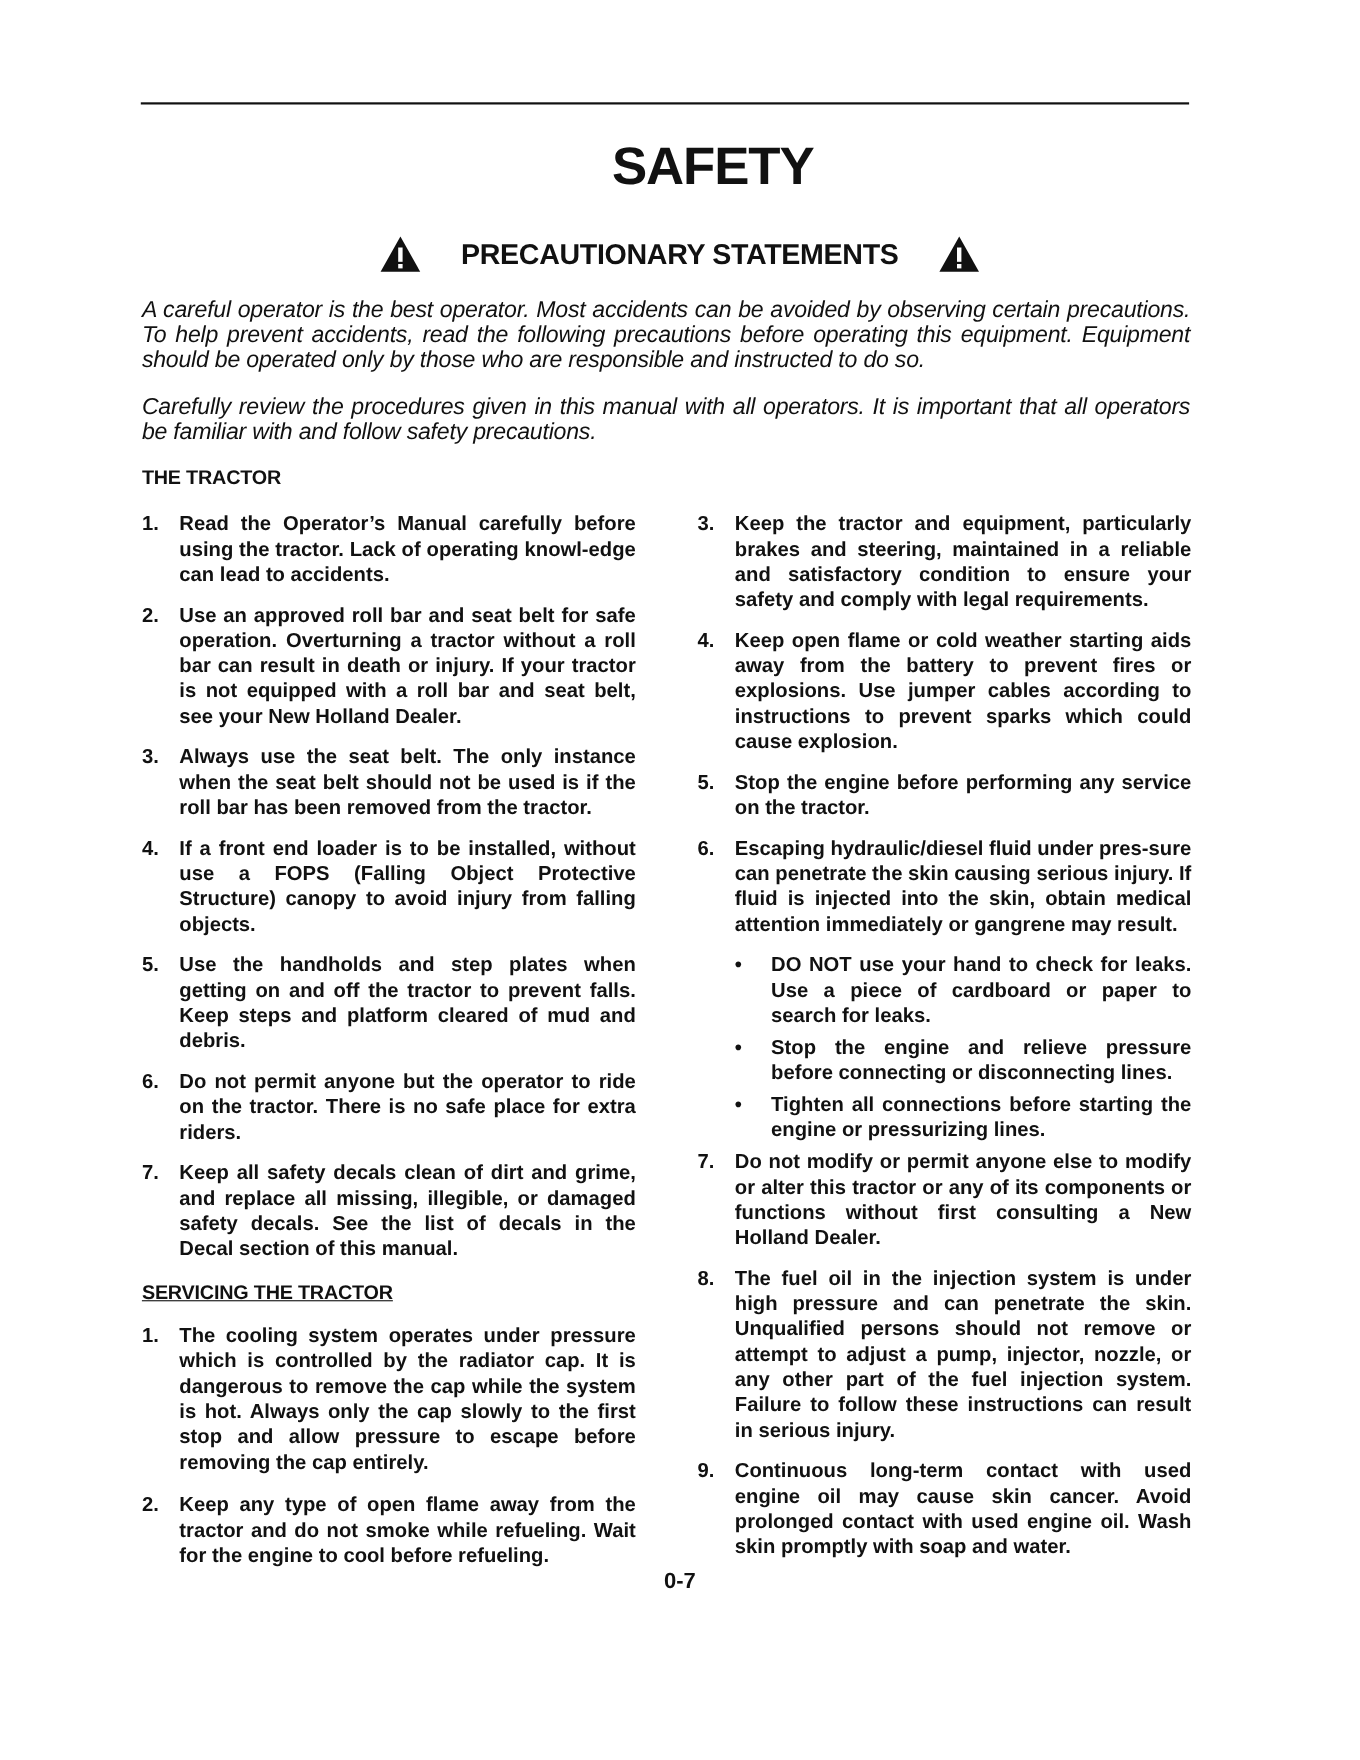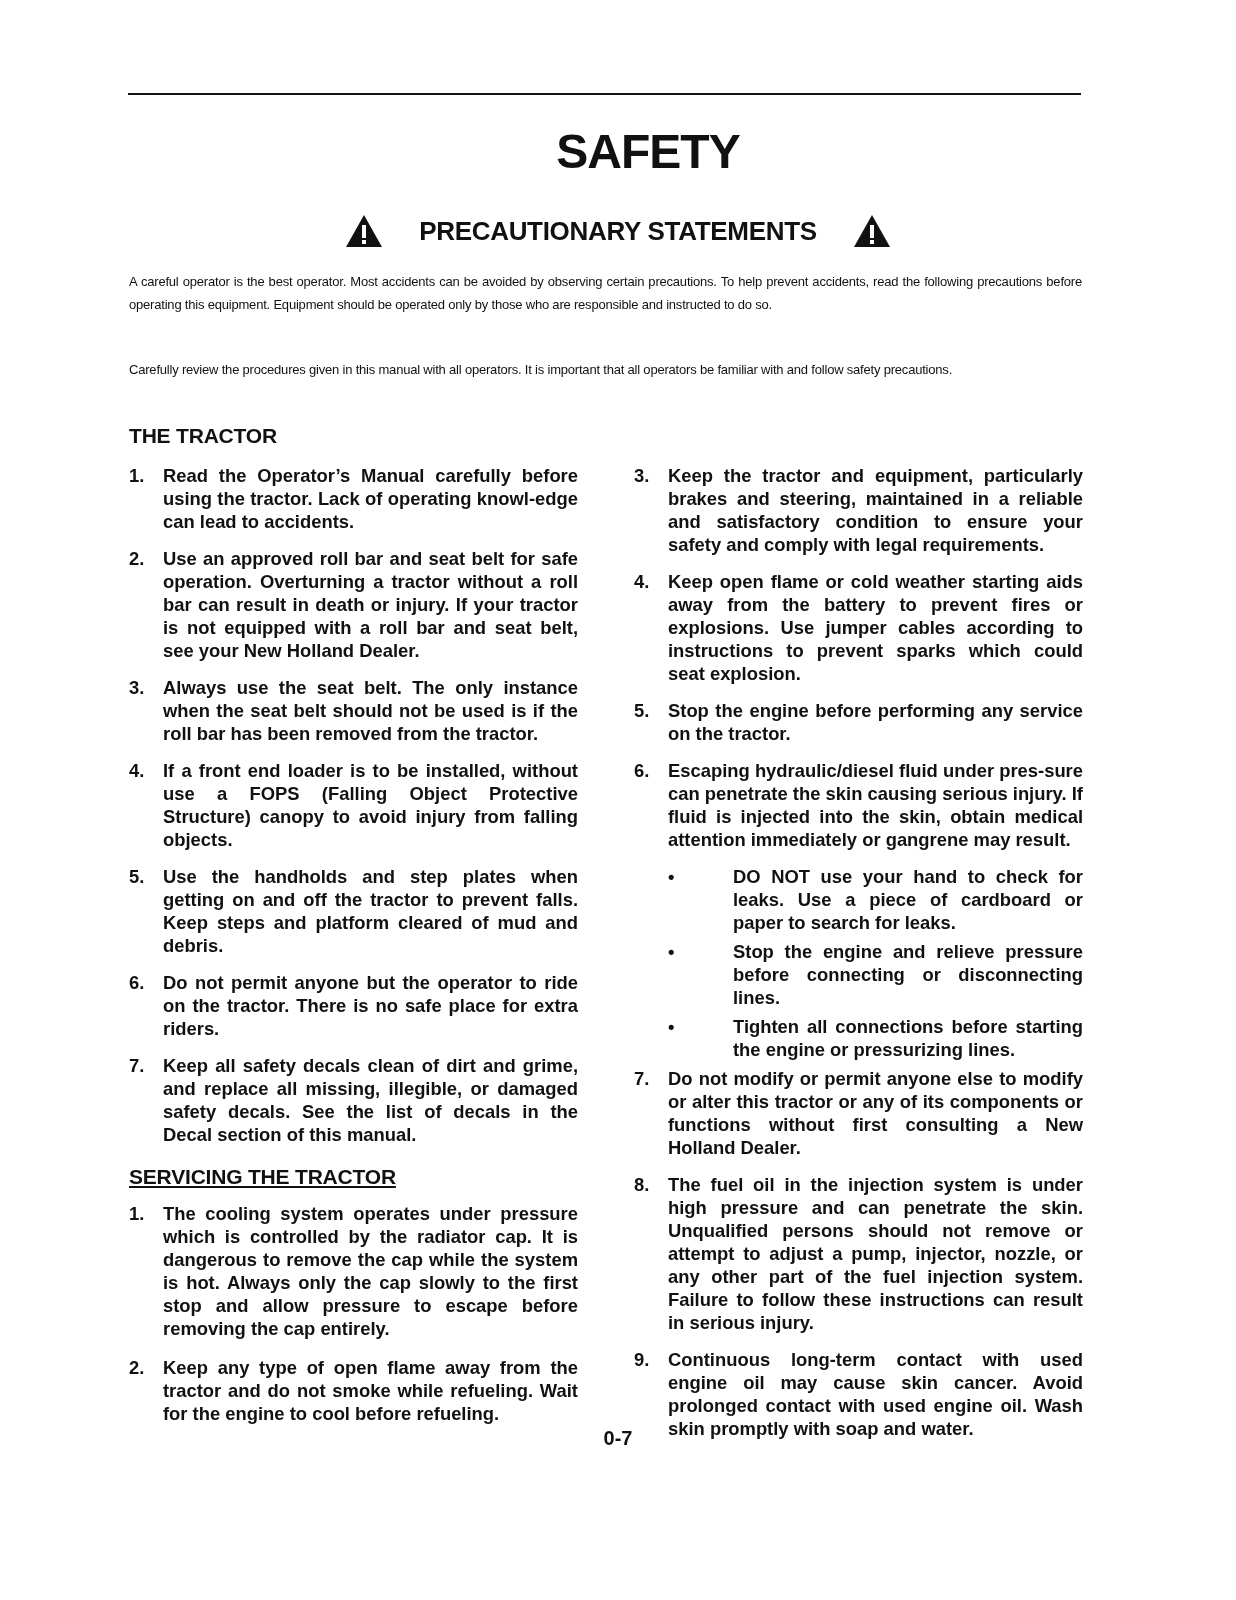--- a/index.html
+++ b/index.html
@@ -17,42 +17,42 @@
   }
   .subtitle-row {
     position: absolute; left: 0; width: 1236px; top: 214px;
     display: flex; justify-content: center; align-items: center; gap: 12px;
   }
   .subtitle {
     font-size: 26px; font-weight: bold; margin: 0 24px; letter-spacing: -0.3px;
   }
   .warn-icon { width: 38px; height: 34px; display: inline-block; }
   .intro {
-    position: absolute; left: 129px; width: 953px; font-size: 13px; line-height: 23px;
-    text-align: justify; margin: 0; letter-spacing: -0.2px;
+    position: absolute; left: 129px; width: 953px; font-size: 21px; line-height: 23px;
+    text-align: justify; margin: 0; letter-spacing: -0.2px; font-style: italic;
   }
   .intro1 { top: 270px; }
   .intro2 { top: 358px; }
   .section-heading {
-    position: absolute; font-size: 21px; font-weight: bold; margin: 0; letter-spacing: -0.2px;
+    position: absolute; font-size: 18px; font-weight: bold; margin: 0; letter-spacing: -0.2px;
   }
   .col {
     position: absolute; width: 449px;
   }
   .item {
     display: flex; font-size: 18.4px; line-height: 23px; font-weight: bold; margin: 0;
   }
   .item .num { width: 34px; flex: 0 0 34px; }
   .item .txt { flex: 1; text-align: justify; }
   .bullet {
     display: flex; font-size: 18.4px; line-height: 23px; font-weight: bold;
     margin-left: 34px;
   }
   .bullet .dot { width: 33px; flex: 0 0 33px; }
-  .bullet .txt { flex: 1; text-align: justify; margin-left: 32px; }
+  .bullet .txt { flex: 1; text-align: justify; }
   .page-number {
     position: absolute; left: 0; width: 1236px; top: 1427px; text-align: center;
     font-size: 20px; font-weight: bold;
   }
 </style>
 </head>
 <body>
 
 <div class="top-rule"></div>
 
@@ -121,21 +121,21 @@
   </div>
 </div>
 
 <div class="col" style="left:634px; width:449px; top:464px;">
   <div class="item">
     <span class="num">3.</span>
     <span class="txt">Keep the tractor and equipment, particularly brakes and steering, maintained in a reliable and satisfactory condition to ensure your safety and comply with legal requirements.</span>
   </div>
   <div class="item" style="margin-top:14px;">
     <span class="num">4.</span>
-    <span class="txt">Keep open flame or cold weather starting aids away from the battery to prevent fires or explosions. Use jumper cables according to instructions to prevent sparks which could seat explosion.</span>
+    <span class="txt">Keep open flame or cold weather starting aids away from the battery to prevent fires or explosions. Use jumper cables according to instructions to prevent sparks which could cause explosion.</span>
   </div>
   <div class="item" style="margin-top:14px;">
     <span class="num">5.</span>
     <span class="txt">Stop the engine before performing any service on the tractor.</span>
   </div>
   <div class="item" style="margin-top:14px;">
     <span class="num">6.</span>
     <span class="txt">Escaping hydraulic/diesel fluid under pres-sure can penetrate the skin causing serious injury. If fluid is injected into the skin, obtain medical attention immediately or gangrene may result.</span>
   </div>
   <div class="bullet" style="margin-top:14px;">

